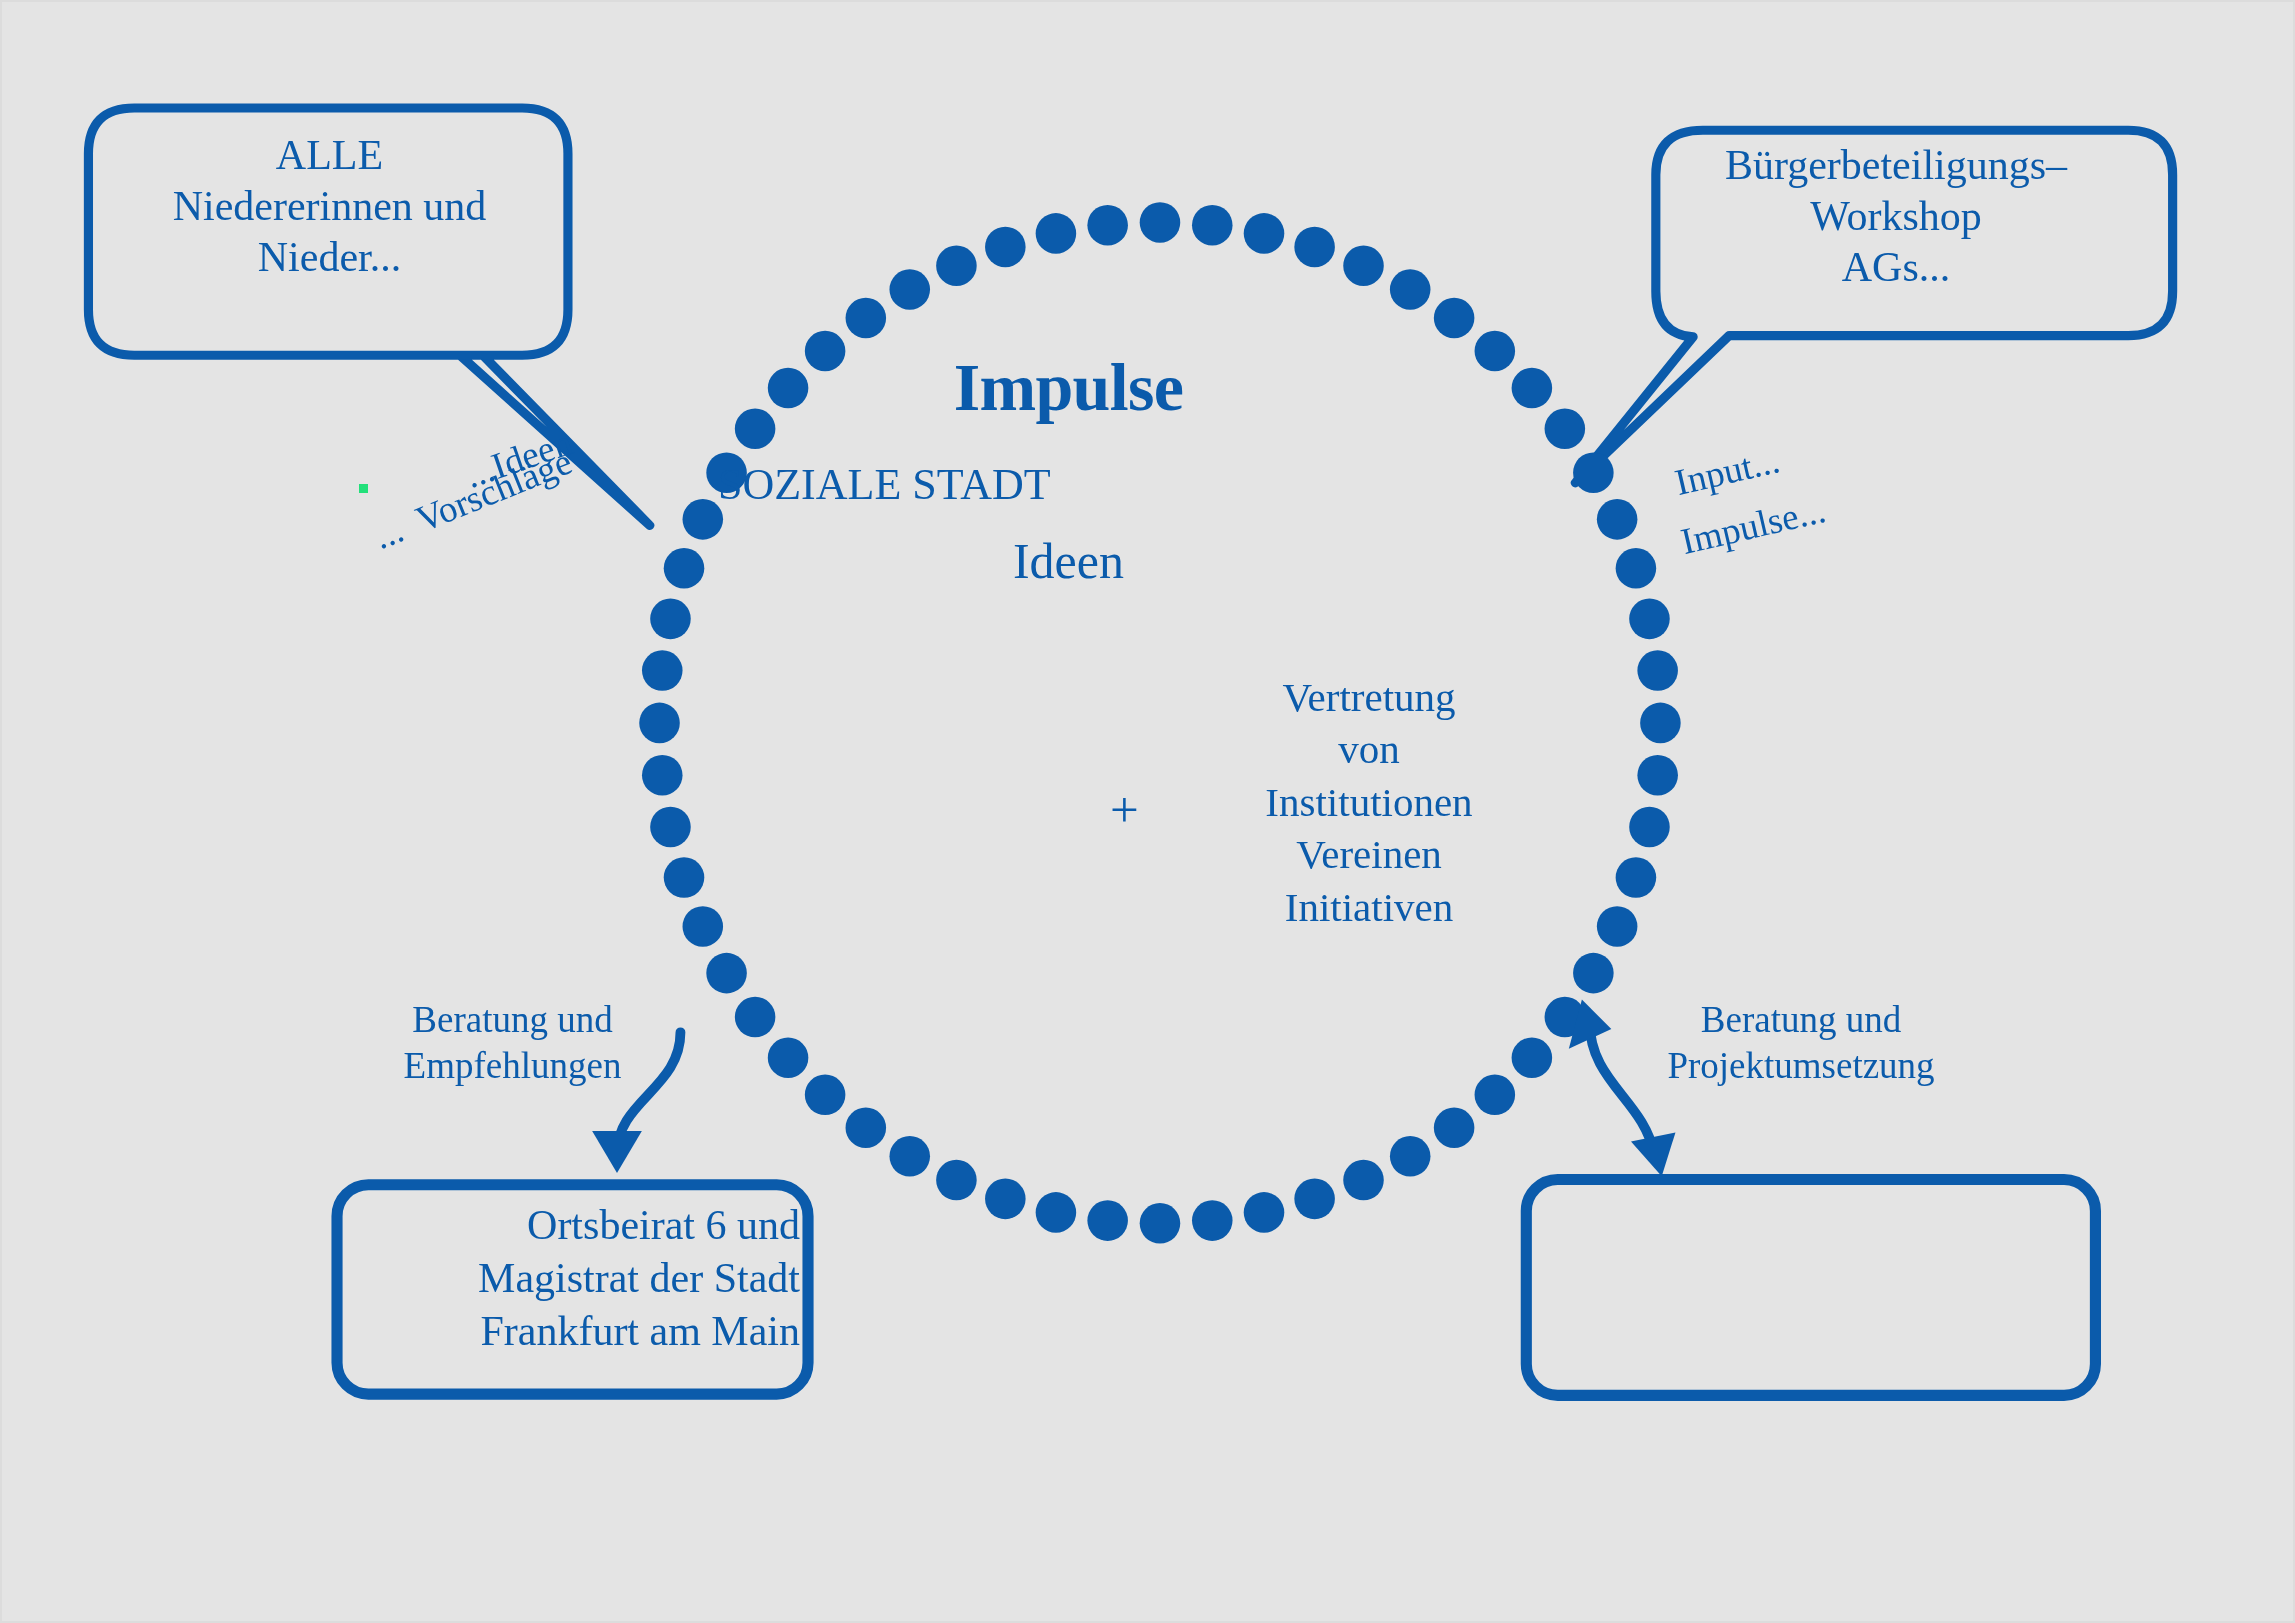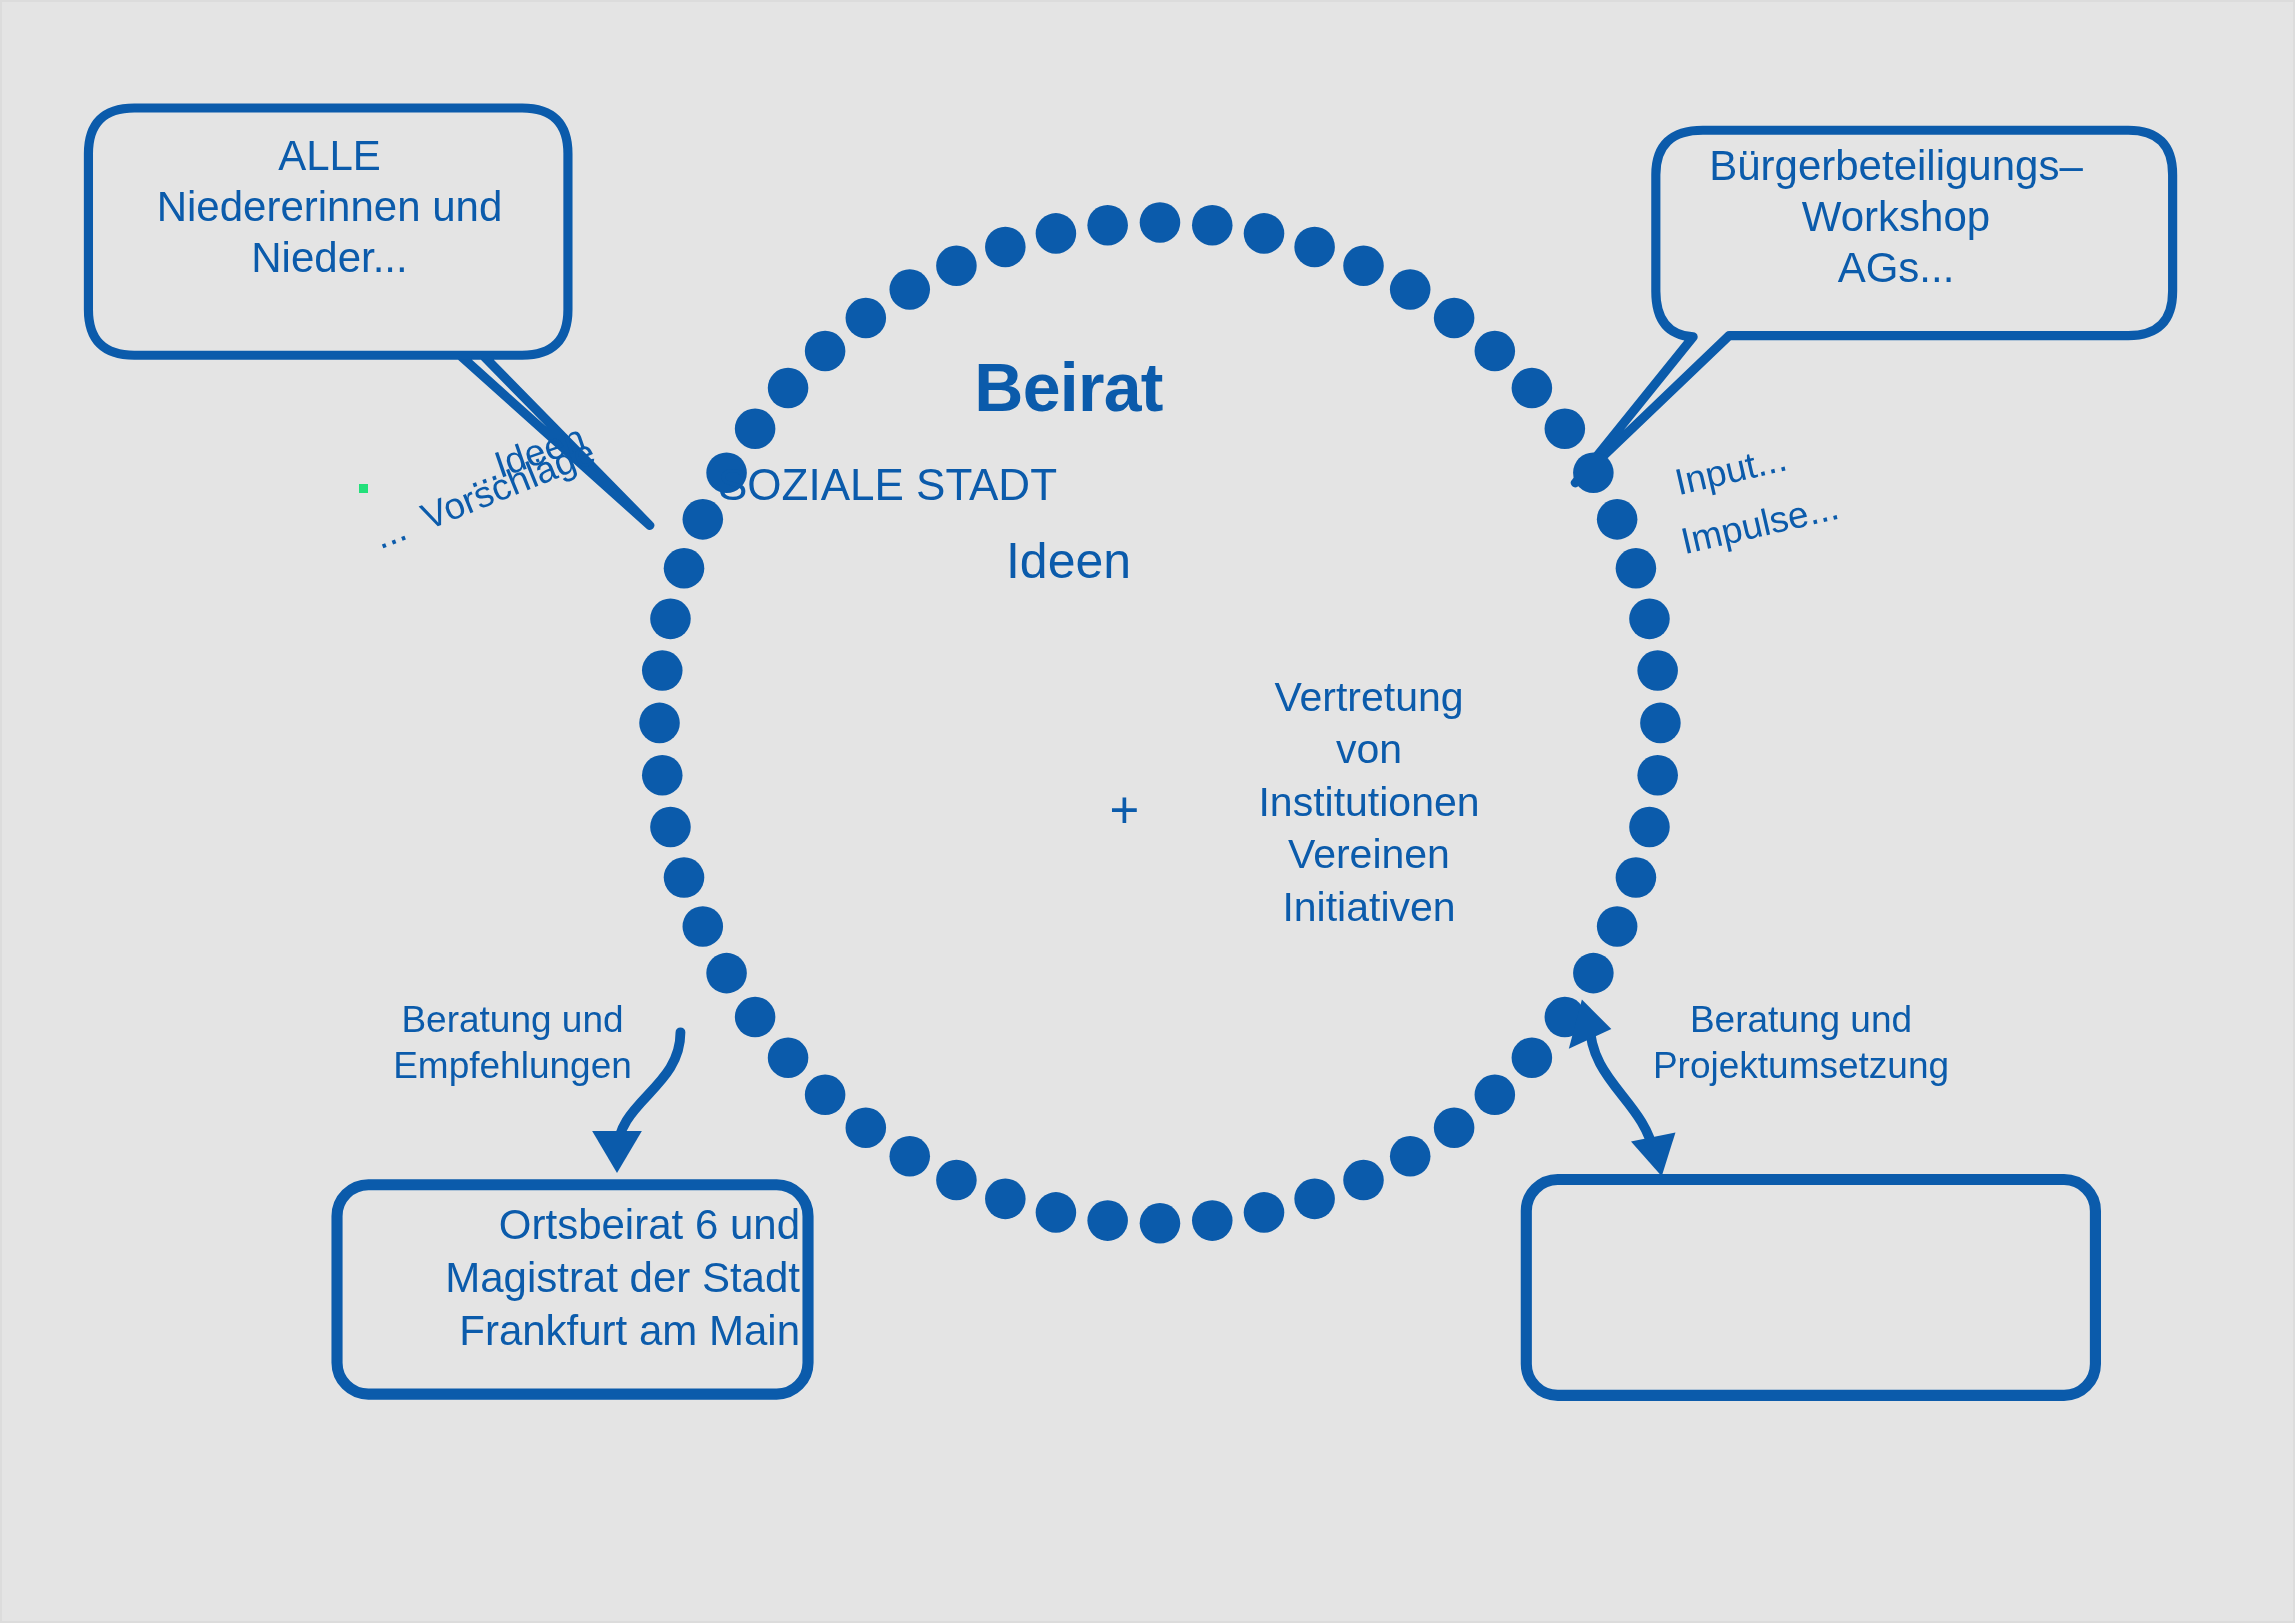--- a/index.html
+++ b/index.html
@@ -8,21 +8,21 @@
     background: #d6d6d6;
   }
   #stage {
     position: relative;
     width: 2295px;
     height: 1623px;
     background: #e4e4e4;
     border: 2.6px solid #dcdcdc;
     box-sizing: border-box;
     overflow: hidden;
-    font-family: Liberation Sans, sans-serif;
+    font-family: Liberation Serif, serif;
     color: #0b5bab;
   }
   #svg-layer {
     position: absolute;
     left: 0; top: 0;
     width: 2295px;
     height: 1623px;
   }
   .txt {
     position: absolute;
@@ -228,21 +228,21 @@
   </svg>
 
   <div class="txt bubble-text" id="bubble-tl-text">ALLE
 Niedererinnen und
 Nieder...</div>
 
   <div class="txt bubble-text" id="bubble-tr-text">Bürgerbeteiligungs–
 Workshop
 AGs...</div>
 
-  <div class="txt" id="center-title">Beirat</div>
+  <div class="txt" id="center-title">Impulse</div>
 
   <div class="txt" id="center-sub1">SOZIALE STADT</div>
 
   <div class="txt" id="center-sub2">Ideen</div>
 
 
   <div class="txt" id="plus-sign">+</div>
 
   <div class="txt col-text" id="col-right">Vertretung
 von

